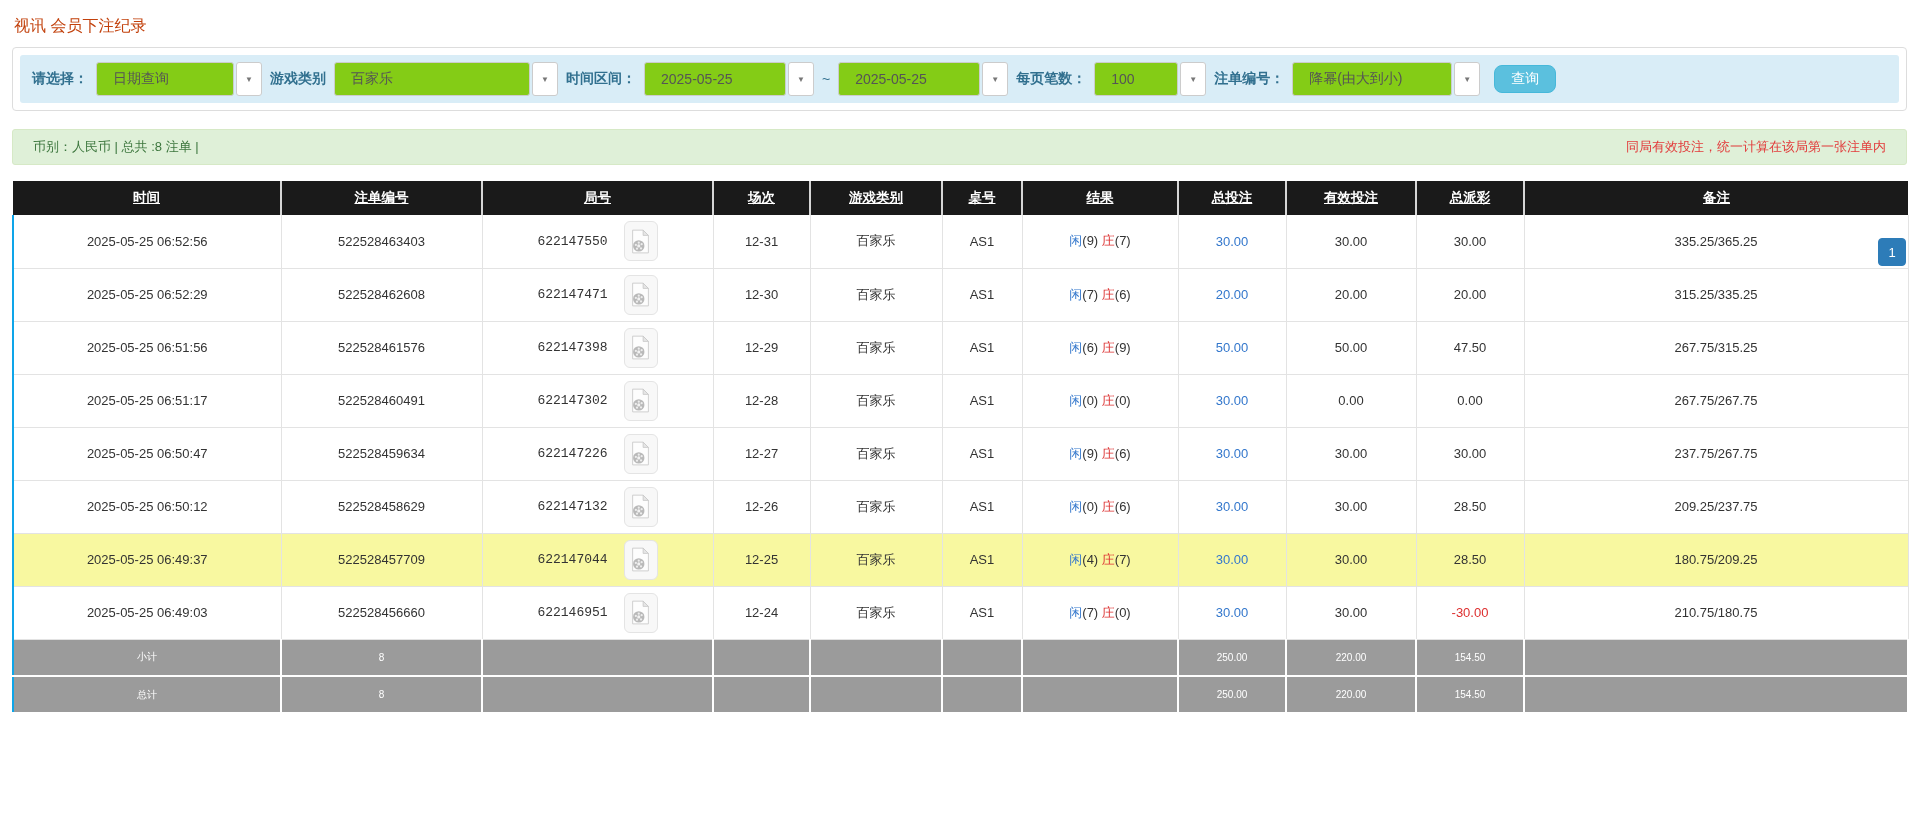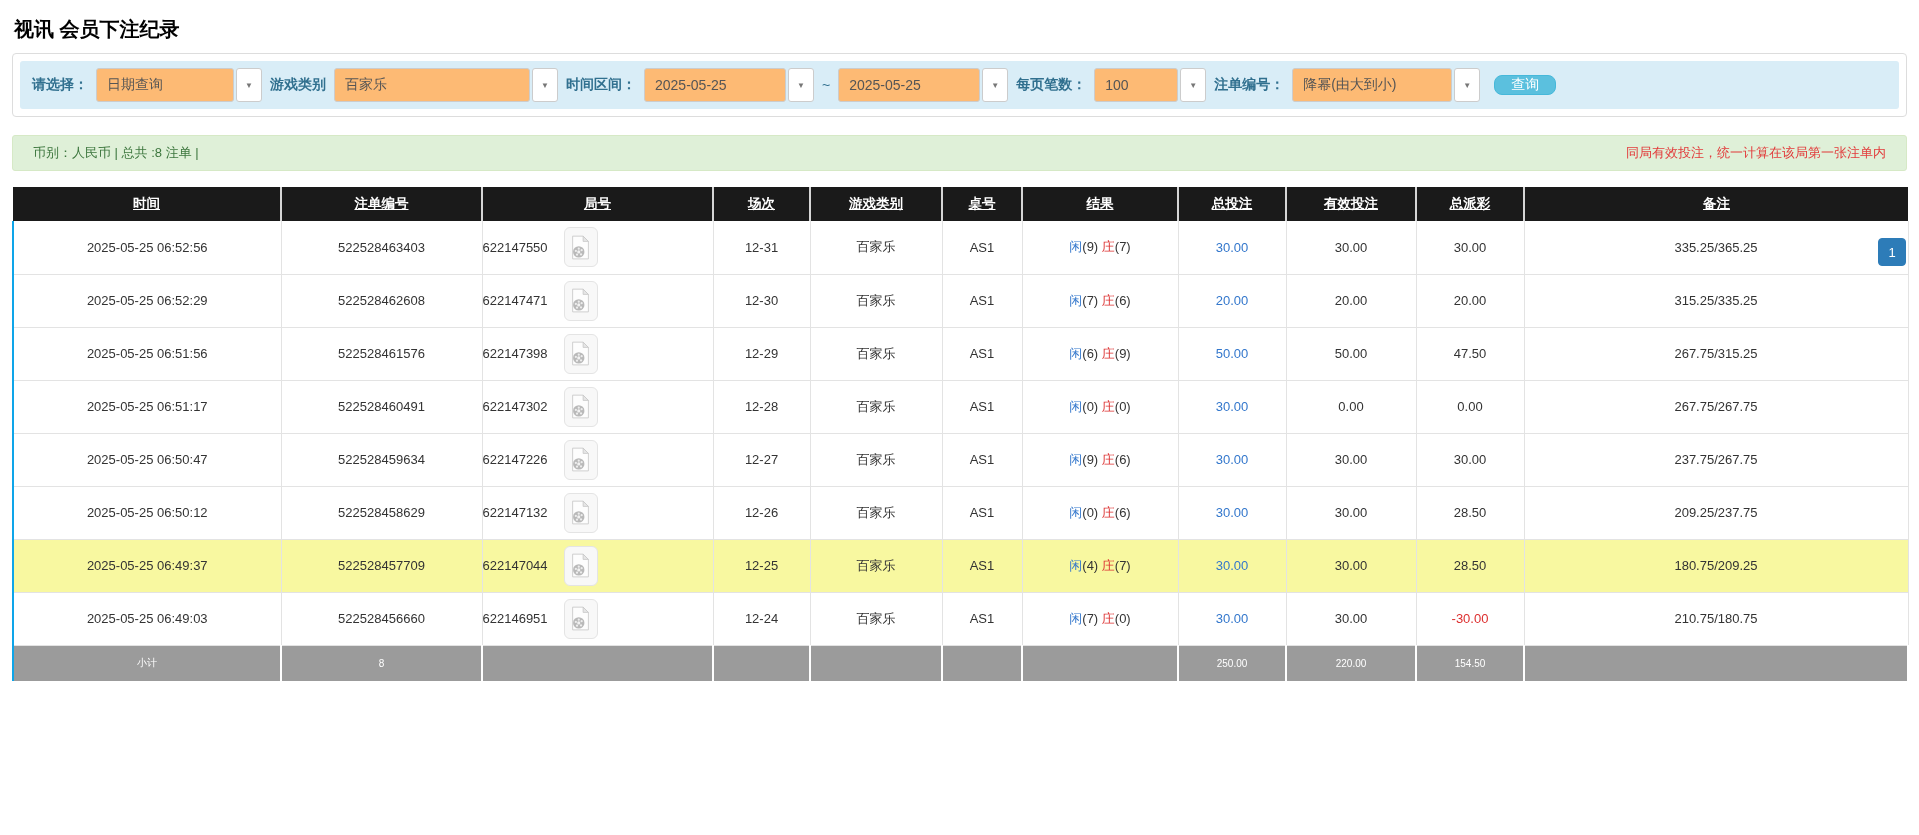--- a/index.html
+++ b/index.html
@@ -1,35 +1,35 @@
 <!DOCTYPE html>
 <html><head>
 <meta charset="utf-8">
 <style>
   * { margin:0; padding:0; box-sizing:border-box; }
   html,body { width:1919px; height:835px; overflow:hidden; background:#fff;
     font-family:"Liberation Sans","DejaVu Sans",sans-serif; color:#333; }
   .page { position:relative; width:1919px; height:835px; }
 
-  .page-title { margin:16px 0 0 14px; font-size:20px; font-weight:700; color:#000000; }
+  .page-title { margin:16px 0 0 14px; font-size:16px; font-weight:400; color:#c2410c; }
 
   
   .filter-panel { margin:10px 12px 0 12px; border:1px solid #ddd; border-radius:4px;
     background:#fff; padding:7px; }
   .filter-bar { background:#d9edf7; border-radius:3px; padding:6px 12px;
     display:flex; align-items:center; gap:8px; height:48px; }
   .f-label { color:#31708f; font-weight:bold; font-size:14px; white-space:nowrap; }
   .combo { display:flex; align-items:stretch; gap:2px; height:34px; }
-  .combo .val { background:#fdba74; border:1px solid #ccc; border-radius:3px;
-    display:flex; align-items:center; padding:0 10px; font-size:14px; color:#555; }
+  .combo .val { background:#84cc16; border:1px solid #ccc; border-radius:3px;
+    display:flex; align-items:center; padding:0 16px; font-size:14px; color:#555; }
   .combo .caret-btn { width:26px; background:#fff; border:1px solid #ccc; border-radius:3px;
     display:flex; align-items:center; justify-content:center; color:#777; font-size:8px; cursor:pointer; }
   .tilde { color:#31708f; font-size:14px; }
   .search-btn { margin-left:6px; background:#5bc0de; color:#fff; border:1px solid #46b8da;
-    border-radius:8px; font-size:14px; padding:0 16px; height:20px; cursor:pointer; }
+    border-radius:8px; font-size:14px; padding:0 16px; height:28px; cursor:pointer; }
 
   
   .info-bar { margin:18px 12px 0 12px; background:#dff0d8; border:1px solid #d6e9c6;
     border-radius:3px; height:36px; display:flex; align-items:center;
     justify-content:space-between; padding:0 20px; }
   .info-left { color:#3c763d; font-size:13px; }
   .info-right { color:#e23b3b; font-size:13px; }
 
   
   .pager-top { position:absolute; top:222px; right:13px; }
@@ -42,21 +42,21 @@
     width:1895px; }
   .bet-table th { background:#1a1a1a; color:#fff; font-size:13.5px; font-weight:bold;
     height:34px; border-right:2px solid #d6d6d6; text-align:center;text-decoration:underline; }
   .bet-table th:last-child { border-right:none; }
   .bet-table td { font-size:13px; text-align:center; height:53px;
     border-right:1px solid #e3e3e3; border-bottom:1px solid #e3e3e3; background:#fff; }
   .bet-table td:first-child { border-left:2px solid #0ea5e9; }
   .bet-table tr.highlight td { background:#f8f8a0; }
   .bet-table tfoot td { background:#9b9b9b; color:#fff; height:37px;
     border-right:2px solid #fff; border-bottom:2px solid #fff; font-size:10px; }
-  .round-cell-inner { display:flex; align-items:center; gap:16px; }
+  .round-cell-inner { display:flex; align-items:center; justify-content:center; gap:16px;font-family:Liberation Mono, monospace; }
   .vid-btn { width:34px; height:40px; border:1px solid #e4e4e4; border-radius:6px;
     background:#f8f8f8; display:inline-flex; align-items:center; justify-content:center; cursor:pointer; }
   .xian { color:#3377cc; }
   .zhuang { color:#dd3333; }
   .link { color:#3377cc; cursor:pointer; }
   .neg { color:#dd2f2f; }
 </style>
 </head>
 <body>
 
@@ -392,16 +392,29 @@
         <td></td>
         <td></td>
         <td></td>
         <td></td>
         <td></td>
         <td>250.00</td>
         <td>220.00</td>
         <td>154.50</td>
         <td></td>
       </tr>
+      <tr>
+        <td>总计</td>
+        <td>8</td>
+        <td></td>
+        <td></td>
+        <td></td>
+        <td></td>
+        <td></td>
+        <td>250.00</td>
+        <td>220.00</td>
+        <td>154.50</td>
+        <td></td>
+      </tr>
     </tfoot>
   </table>
 
 </div>
 
 </body></html>

